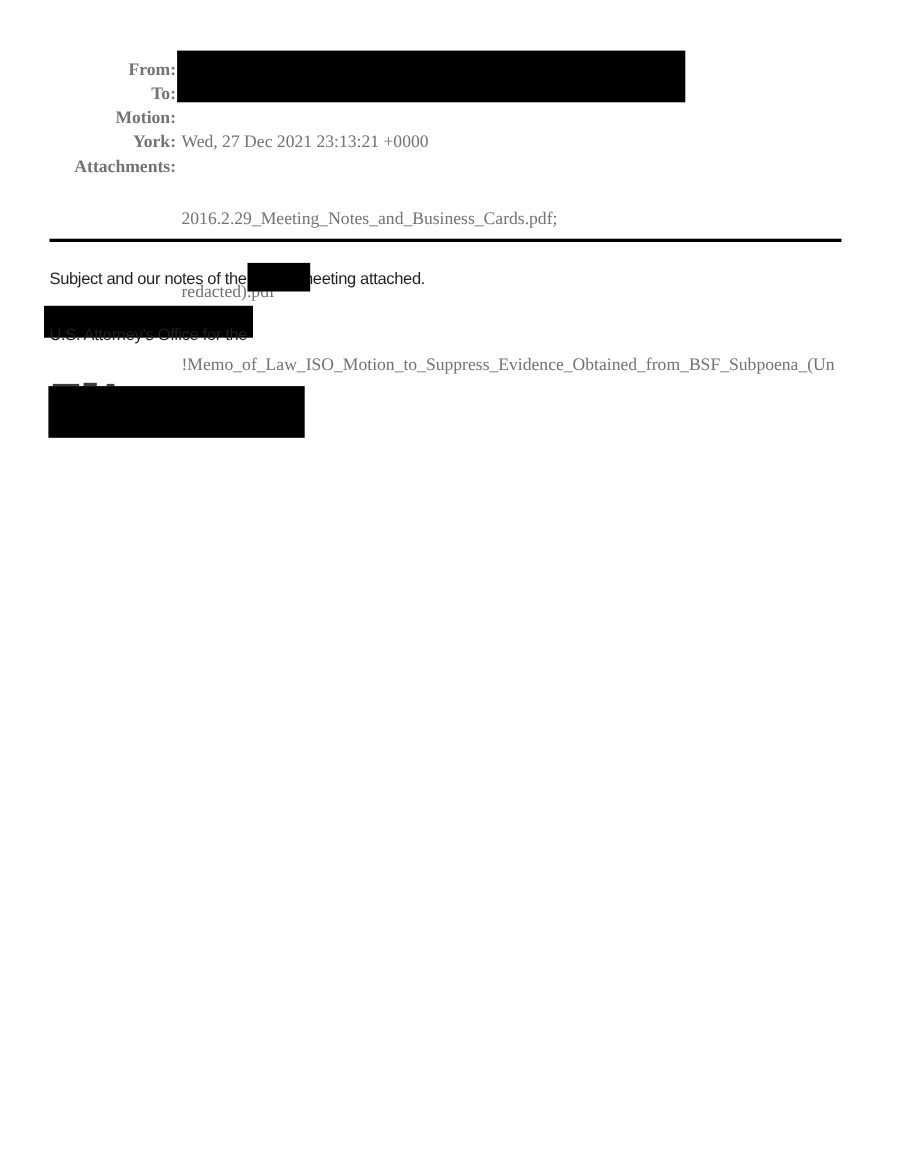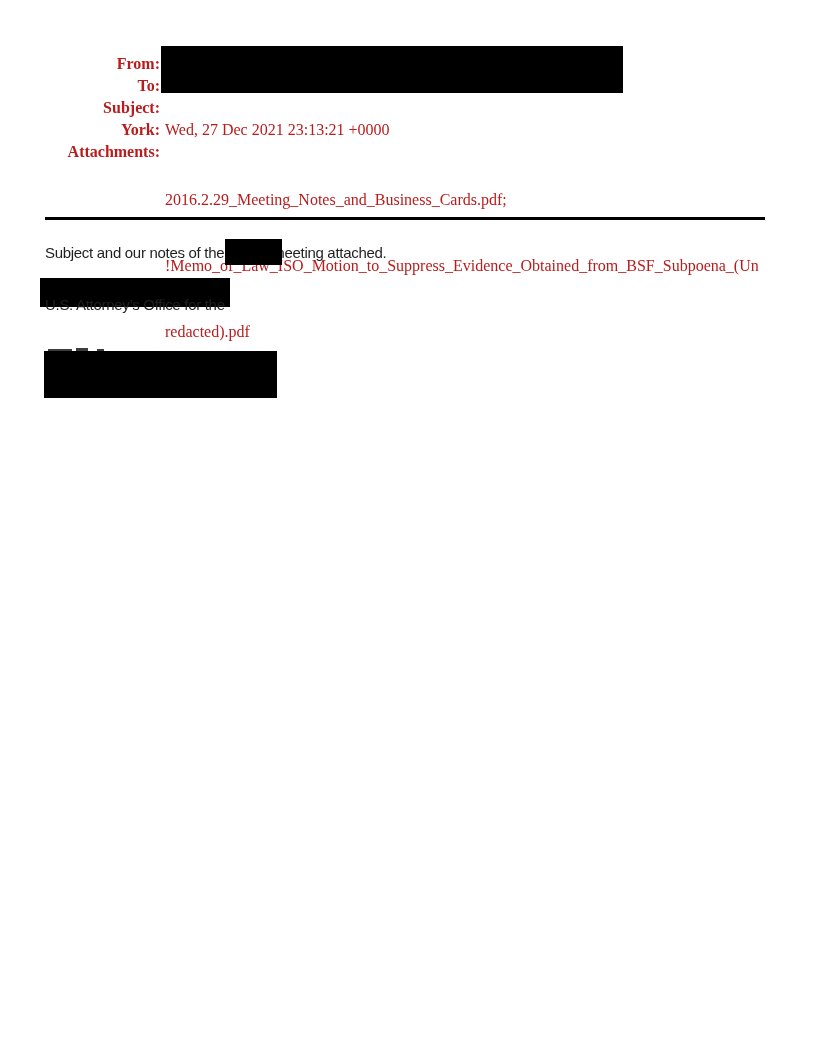--- a/index.html
+++ b/index.html
@@ -18,21 +18,21 @@
   }
 
   
   .email-header {
     position: absolute;
     left: 0;
     top: 55px;
     width: 770px;
     font-family: "Liberation Serif", serif;
     font-size: 16px;
-    color: #b91c1c;
+    color: #737373;
   }
   .hdr-row {
     display: flex;
     align-items: flex-start;
     line-height: 18px;
     margin-bottom: 4px;
   }
   .hdr-label {
     width: 160px;
     flex: 0 0 160px;
@@ -114,33 +114,33 @@
   <div class="email-header">
     <div class="hdr-row">
       <div class="hdr-label">From:</div>
       <div class="hdr-value"></div>
     </div>
     <div class="hdr-row">
       <div class="hdr-label">To:</div>
       <div class="hdr-value"></div>
     </div>
     <div class="hdr-row">
-      <div class="hdr-label">Subject:</div>
+      <div class="hdr-label">Motion:</div>
       <div class="hdr-value"></div>
     </div>
     <div class="hdr-row">
       <div class="hdr-label">York:</div>
       <div class="hdr-value">Wed, 27 Dec 2021 23:13:21 +0000</div>
     </div>
     <div class="hdr-row">
       <div class="hdr-label">Attachments:</div>
       <div class="hdr-value">
         <div class="att-line">2016.2.29_Meeting_Notes_and_Business_Cards.pdf;</div>
+        <div class="att-line">redacted).pdf</div>
         <div class="att-line">!Memo_of_Law_ISO_Motion_to_Suppress_Evidence_Obtained_from_BSF_Subpoena_(Un</div>
-        <div class="att-line">redacted).pdf</div>
       </div>
     </div>
   </div>
 
   <div class="redaction redaction-from-to"></div>
 
   <div class="divider"></div>
 
   <div class="body-par"><span>Subject and our notes of the</span><span class="redact-inline"></span><span>meeting attached.</span></div>
 

